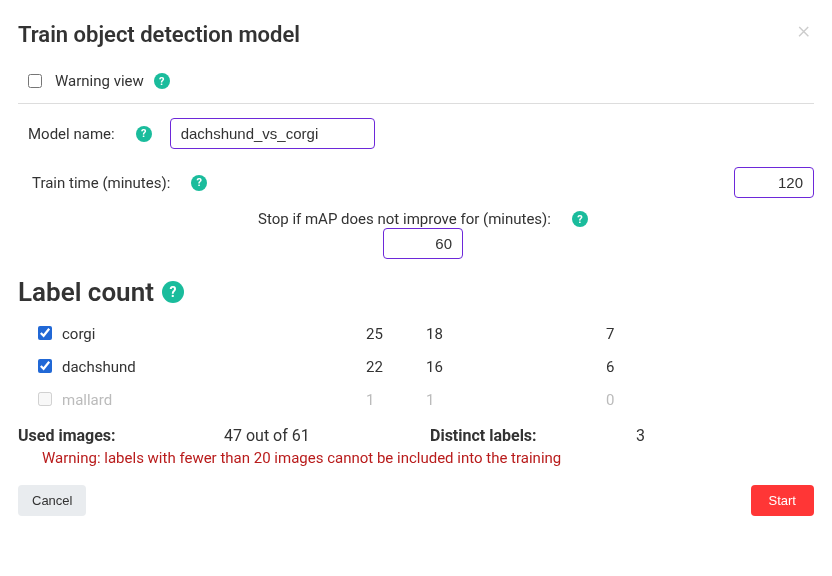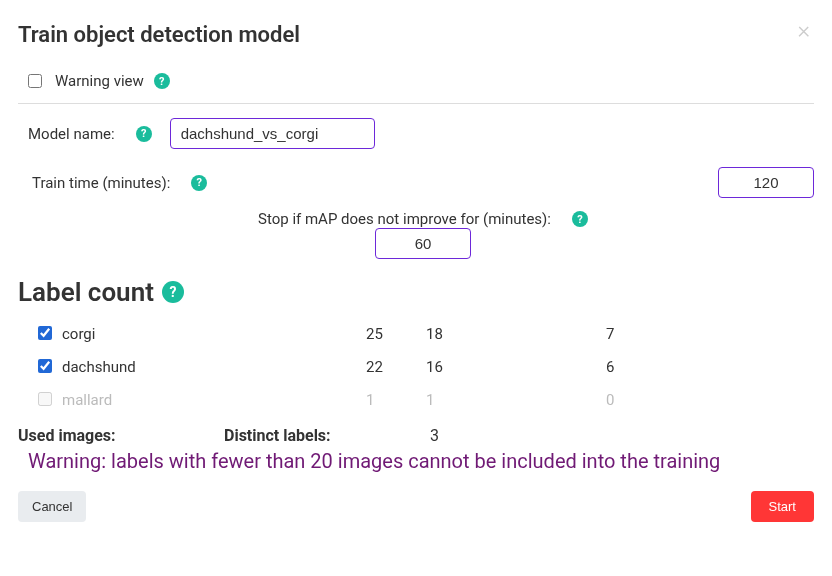--- a/index.html
+++ b/index.html
@@ -86,22 +86,22 @@
     padding: 6px 10px;
     font-size: 15px;
     color: #333;
     background: #fff;
   }
   .model-name-input {
     width: 205px;
     margin-left: 18px;
   }
   .num-input {
-    width: 96px;
-    text-align: center;
+    width: 80px;
+    text-align: right;
   }
   .row-name { padding-left: 6px; margin-bottom: 18px; }
   .row-traintime { padding-left: 10px; }
   .row-stop { padding-left: 10px; flex-direction: column; }
 
   .section-title {
     font-size: 26px;
     font-weight: 600;
     color: #333;
     margin: 18px 0 10px 0;
@@ -135,23 +135,23 @@
   .summary {
     display: flex;
     margin: 10px 0 4px 0;
     font-size: 16px;
   }
   .summary .col1 { flex: 0 0 206px; font-weight: 700; }
   .summary .col2 { flex: 0 0 206px; }
   .summary .col3 { flex: 0 0 206px; font-weight: 700; }
   .summary .col4 { flex: 1; }
   .warn {
-    color: #701a75;
-    font-size: 20px;
-    margin: 4px 0 18px 10px;
+    color: #b91c1c;
+    font-size: 15px;
+    margin: 4px 0 18px 24px;
   }
   .footer {
     display: flex;
     justify-content: space-between;
     margin-top: 8px;
   }
   .btn {
     padding: 8px 14px;
     font-size: 13px;
     border-radius: 4px;
@@ -238,20 +238,21 @@
       <div class="col-ck"><input type="checkbox" disabled="" style=""></div>
       <div class="col-label">mallard</div>
       <div class="col-all">1</div>
       <div class="col-train">1</div>
       <div class="col-valid">0</div>
     </div>
   </div>
 
   <div class="summary">
     <div class="col1">Used images:</div>
+    <div class="col2">47 out of 61</div>
     <div class="col3">Distinct labels:</div>
     <div class="col4">3</div>
   </div>
 
   <div class="warn">Warning: labels with fewer than 20 images cannot be included into the training</div>
 
   <div class="footer">
     <button class="btn btn-cancel">Cancel</button>
     <button class="btn btn-start">Start</button>
   </div>

